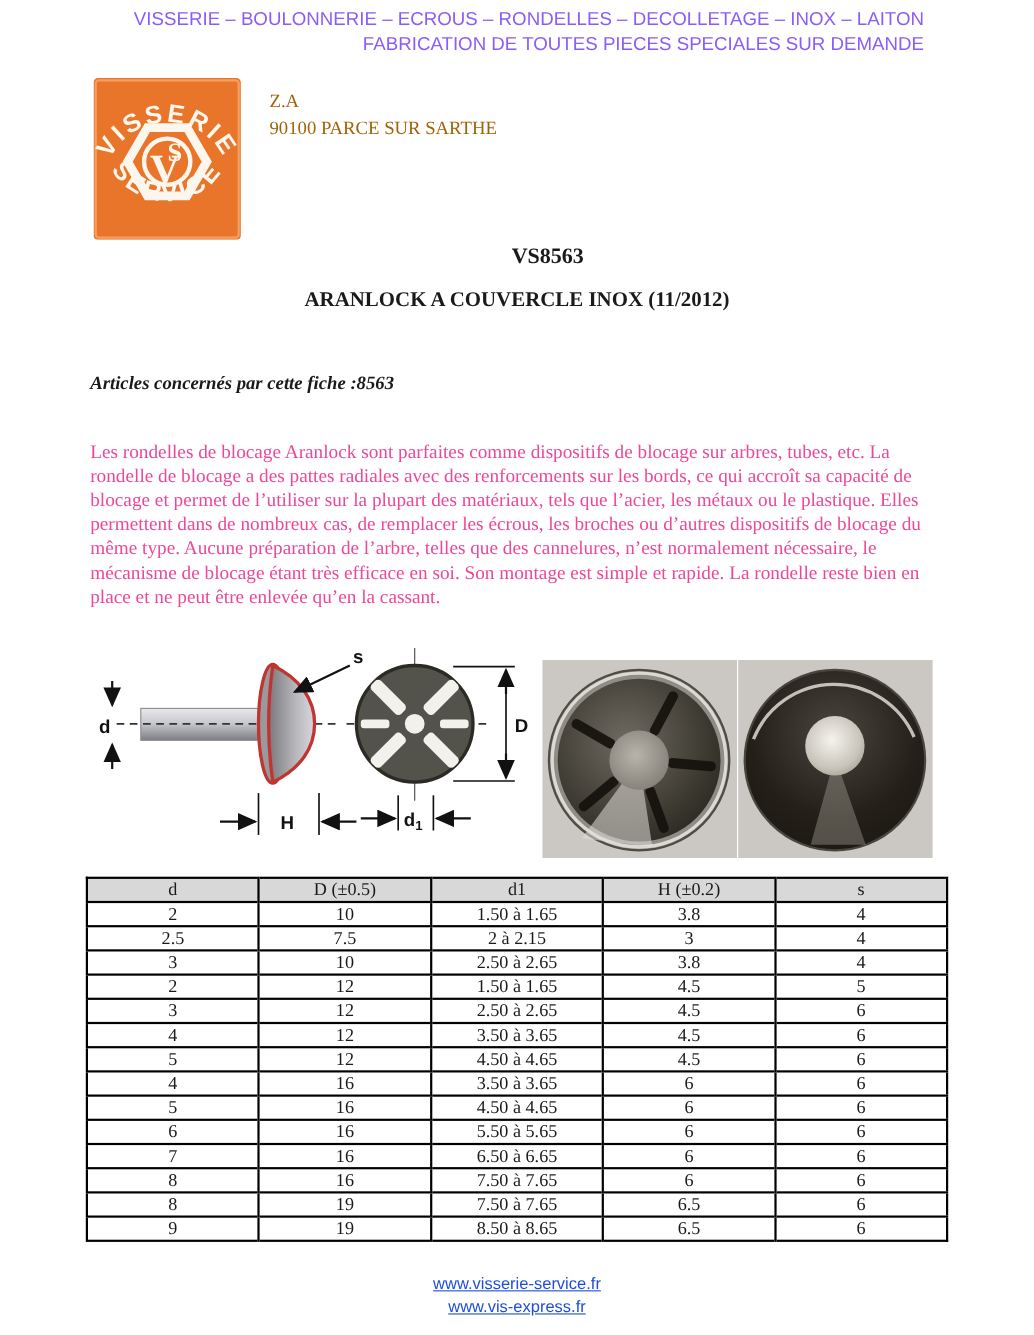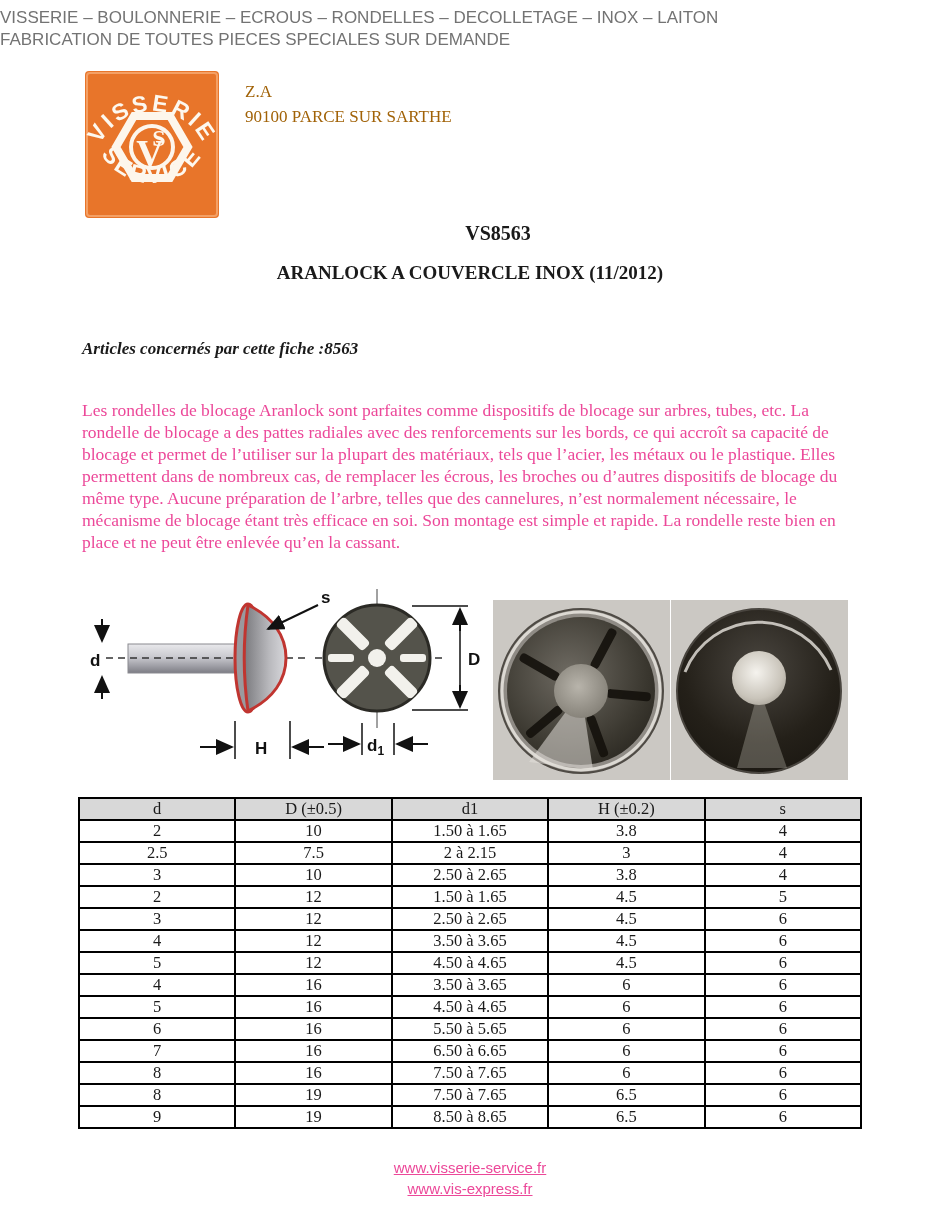--- a/index.html
+++ b/index.html
@@ -1,20 +1,20 @@
 <!DOCTYPE html>
 <html><head>
 <meta charset="utf-8">
 <style>
   * { margin:0; padding:0; box-sizing:border-box; }
   html,body { width:940px; height:1214px; background:#ffffff; font-family:"Liberation Serif", serif; color:#1a1a1a; }
   .abs { position:absolute; }
 
-  .top-header { left:0; top:7px; width:840px; text-align:left;
-    font-family:"Liberation Sans", sans-serif; font-size:17px; line-height:22px; color:#737373; }
+  .top-header { left:0; top:7px; width:840px; text-align:right;
+    font-family:"Liberation Sans", sans-serif; font-size:17px; line-height:22px; color:#8b5cf6; }
 
   .logo-box { left:85px; top:71px; width:134px; height:147px; }
 
   .address { left:245px; top:79px; font-size:17px; line-height:25px; color:#a16207; }
 
   .doc-ref { left:0; top:222px; width:940px; text-align:center; font-weight:bold; font-size:20px;margin-left:28px; }
   .doc-title { left:0; top:262px; width:940px; text-align:center; font-weight:bold; font-size:19px; }
 
   .articles-note { left:82px; top:339px; font-style:italic; font-weight:bold; font-size:17px; }
 
@@ -28,21 +28,21 @@
 
   table.spec { position:absolute; left:78px; top:797px; width:784px;
     border-collapse:collapse; table-layout:fixed; font-size:16.5px; }
   table.spec th, table.spec td { border:1px solid #000; border-top-width:2px; border-left-width:2px;
     text-align:center; height:20px; padding:0; font-weight:normal; }
   table.spec { border:2px solid #000; }
   table.spec thead th { background:#d8d8d8; }
 
   .footer { left:0; top:1157px; width:940px; text-align:center;
     font-family:"Liberation Sans", sans-serif; font-size:15px; line-height:21px; }
-  .footer a { color:#ec4899; text-decoration:underline; display:inline-block;text-align:right; }
+  .footer a { color:#1d4ed8; text-decoration:underline; display:inline-block;text-align:right; }
 
   .dim-label { font-family:"Liberation Sans", sans-serif; font-weight:bold; font-size:17px; fill:#111; }
 </style>
 </head>
 <body>
 
 <div class="abs top-header">
   <div>VISSERIE – BOULONNERIE – ECROUS – RONDELLES – DECOLLETAGE – INOX – LAITON</div>
   <div>FABRICATION DE TOUTES PIECES SPECIALES SUR DEMANDE</div>
 </div>

